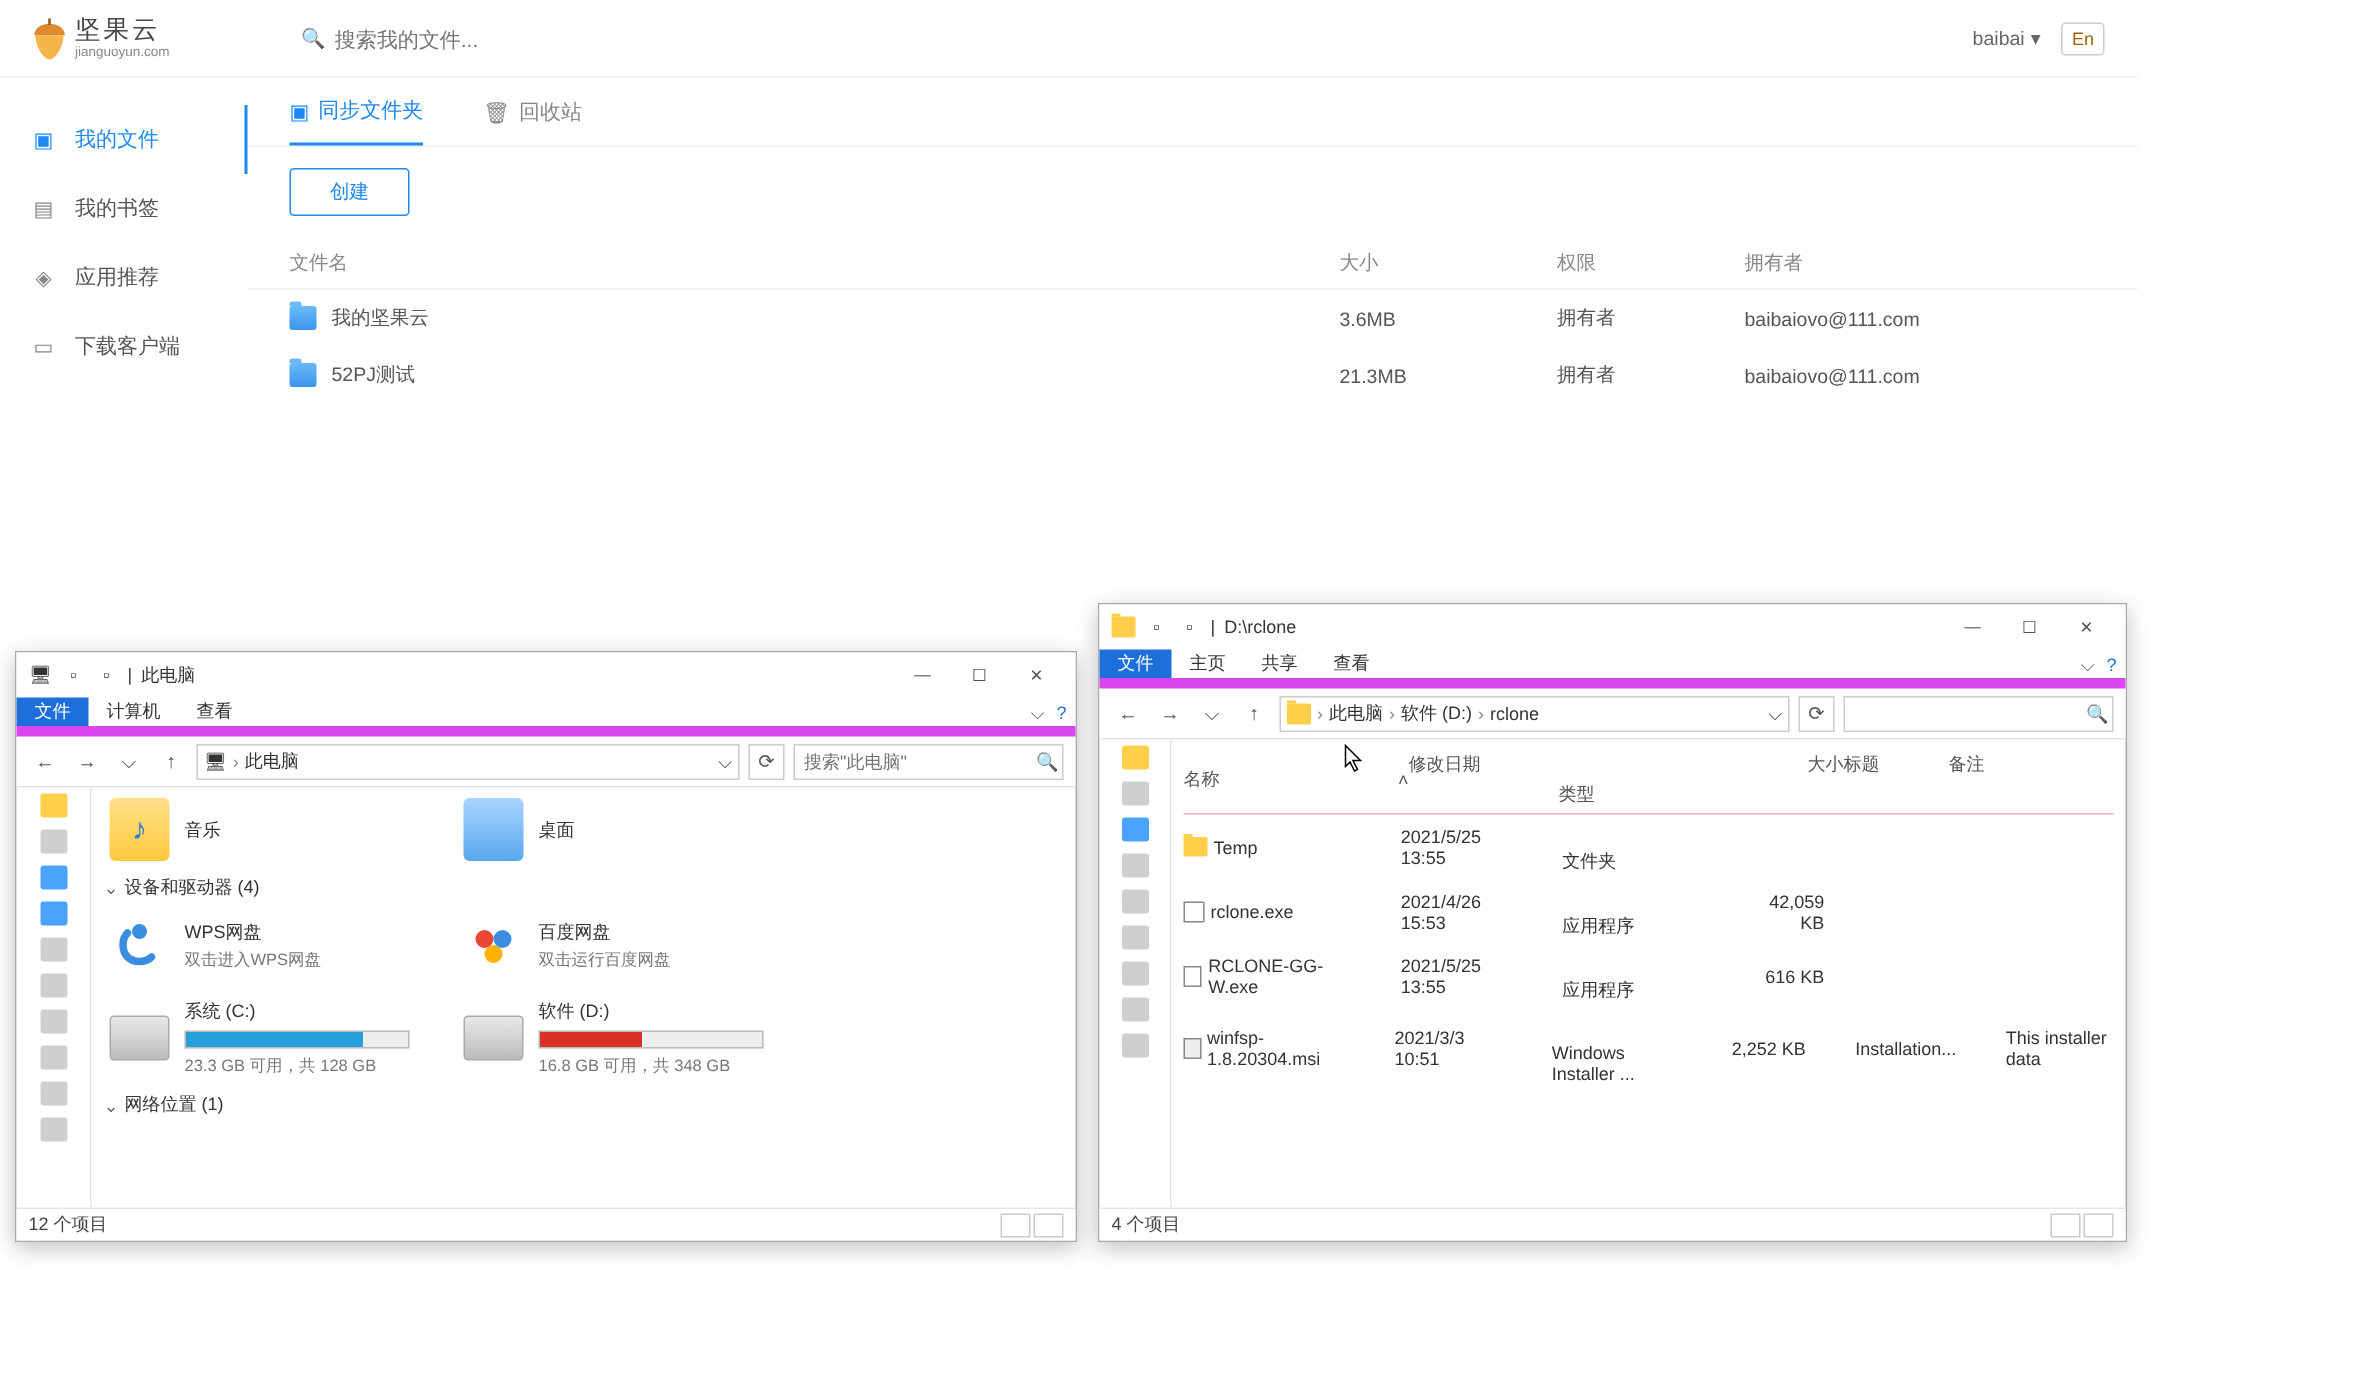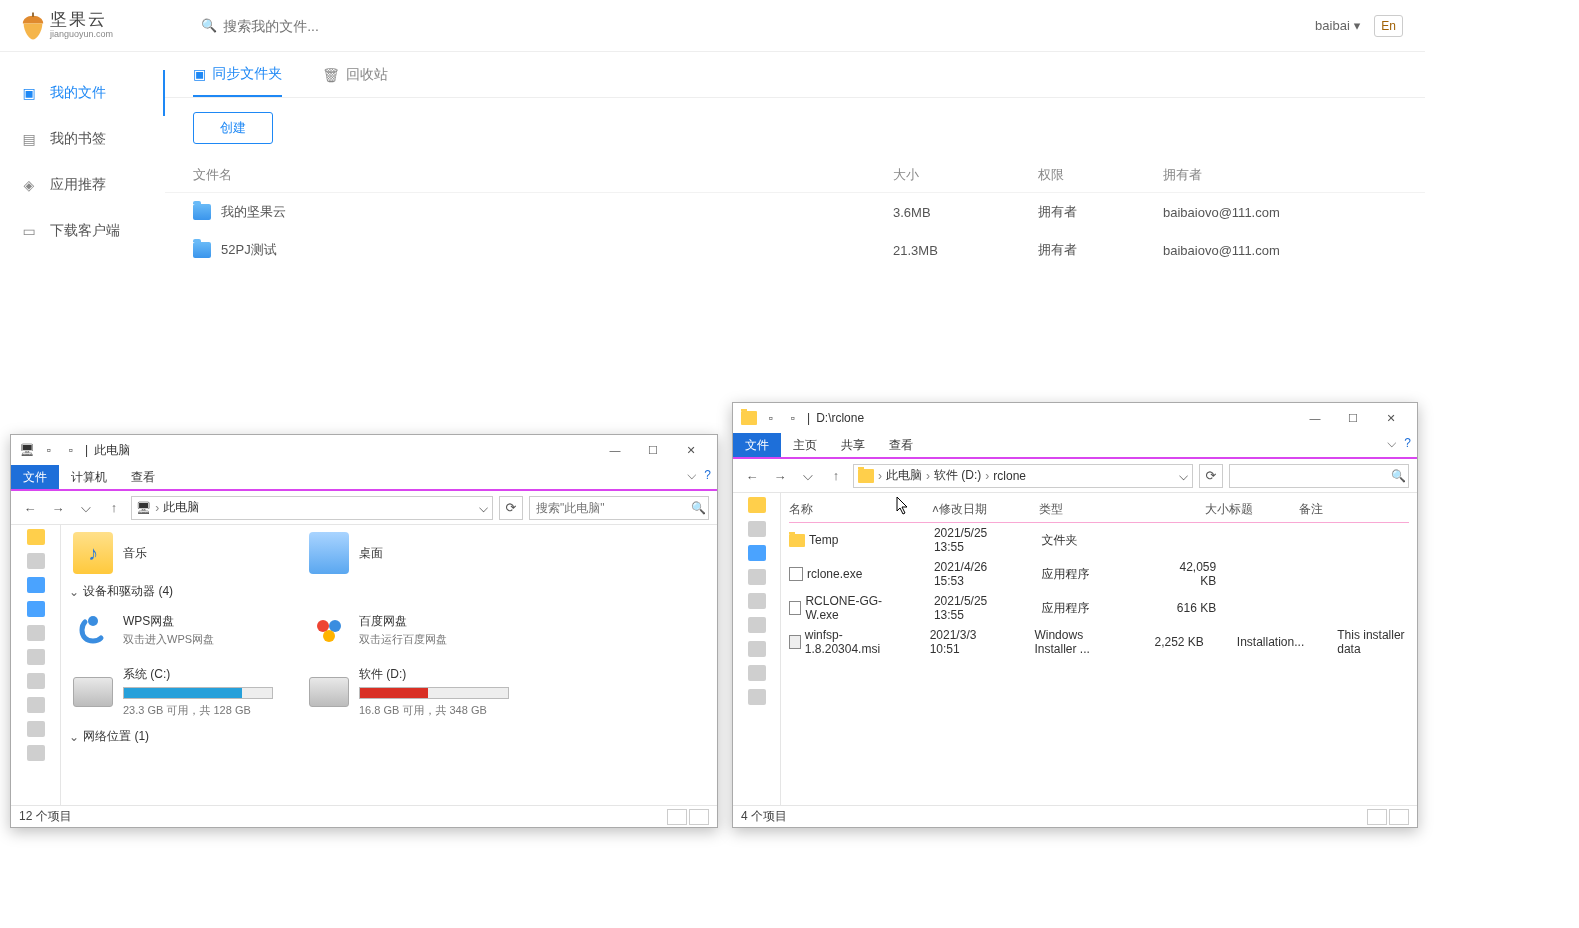--- a/index.html
+++ b/index.html
@@ -45,21 +45,21 @@
 .jg-ficon::before { content:""; position:absolute; top:-3px; left:0; width:8px; height:3px; background:#69baf7; border-radius:2px 2px 0 0; }
 
 
 .win { position:absolute; background:#fff; border:1px solid #aaa; box-shadow:0 4px 14px rgba(0,0,0,.25); display:flex; flex-direction:column; }
 .win-titlebar { height:30px; display:flex; align-items:center; justify-content:space-between; padding:0 8px; background:#fff; }
 .win-title-left { display:flex; align-items:center; gap:6px; font-size:12px; color:#333; }
 .qat-icon { width:16px; height:16px; display:inline-flex; align-items:center; justify-content:center; }
 .win-controls { display:flex; gap:2px; }
 .win-btn { width:36px; height:24px; display:flex; align-items:center; justify-content:center; color:#555; cursor:pointer; font-size:11px; }
 
-.ribbon-tabs { height:26px; display:flex; align-items:stretch; background:#fff; border-bottom:2px solid #d946ef; position:relative; }
+.ribbon-tabs { height:26px; display:flex; align-items:stretch; background:#fff; border-bottom:7px solid #d946ef; position:relative; }
 .rtab { padding:0 12px; display:flex; align-items:center; font-size:12px; color:#333; cursor:pointer; }
 .rtab.file { background:#1e6fd9; color:#fff; }
 .rhelp { position:absolute; right:6px; top:3px; display:flex; gap:8px; color:#555; font-size:12px; }
 
 .nav-bar { height:34px; display:flex; align-items:center; gap:6px; padding:0 8px; background:#fff; border-bottom:1px solid #e5e5e5; }
 .nav-arrow { width:22px; text-align:center; color:#555; cursor:pointer; }
 .addr { flex:1; height:24px; border:1px solid #ccc; display:flex; align-items:center; padding:0 4px; gap:4px; font-size:12px; background:#fff; }
 .addr-icon { width:16px; height:14px; background:#ffcf4b; border-radius:1px; position:relative; }
 .addr-icon::before { content:""; position:absolute; top:-2px; left:0; width:6px; height:2px; background:#ffcf4b; }
 .addr .crumb { display:flex; align-items:center; gap:2px; cursor:pointer; }
@@ -82,21 +82,21 @@
 .tile-sub { color:#777; font-size:11px; }
 .drive-bar { width:150px; height:12px; border:1px solid #bbb; background:#eee; position:relative; margin:2px 0; }
 .drive-fill { position:absolute; left:0; top:0; bottom:0; }
 .df-blue { background:#26a0da; }
 .df-red { background:#d93025; }
 
 .list-head { display:flex; border-bottom:1px solid #f9a8d4; color:#555; font-size:12px; padding:4px 0; }
 .list-row { display:flex; padding:3px 0; align-items:center; cursor:pointer;gap:33px; }
 .lc-name { width:150px; display:flex; align-items:center; gap:4px; }
 .lc-date { width:100px; }
-.lc-type { width:120px; }
+.lc-type { width:120px;margin-top:20px; }
 .lc-size { width:70px; text-align:right; }
 .lc-title { width:70px; }
 .lc-auth { width:100px; }
 .fi-folder { width:16px; height:13px; background:#ffcf4b; border-radius:1px; position:relative; display:inline-block; }
 .fi-folder::before { content:""; position:absolute; top:-2px; left:0; width:6px; height:2px; background:#ffcf4b; }
 .fi-exe { width:14px; height:14px; border:1px solid #888; display:inline-block; }
 .fi-msi { width:14px; height:14px; border:1px solid #888; background:#eee; display:inline-block; }
 
 .statusbar { height:22px; border-top:1px solid #e5e5e5; display:flex; align-items:center; padding:0 8px; font-size:12px; color:#444; justify-content:space-between; background:#fff; }
 .view-btns { display:flex; gap:2px; }

